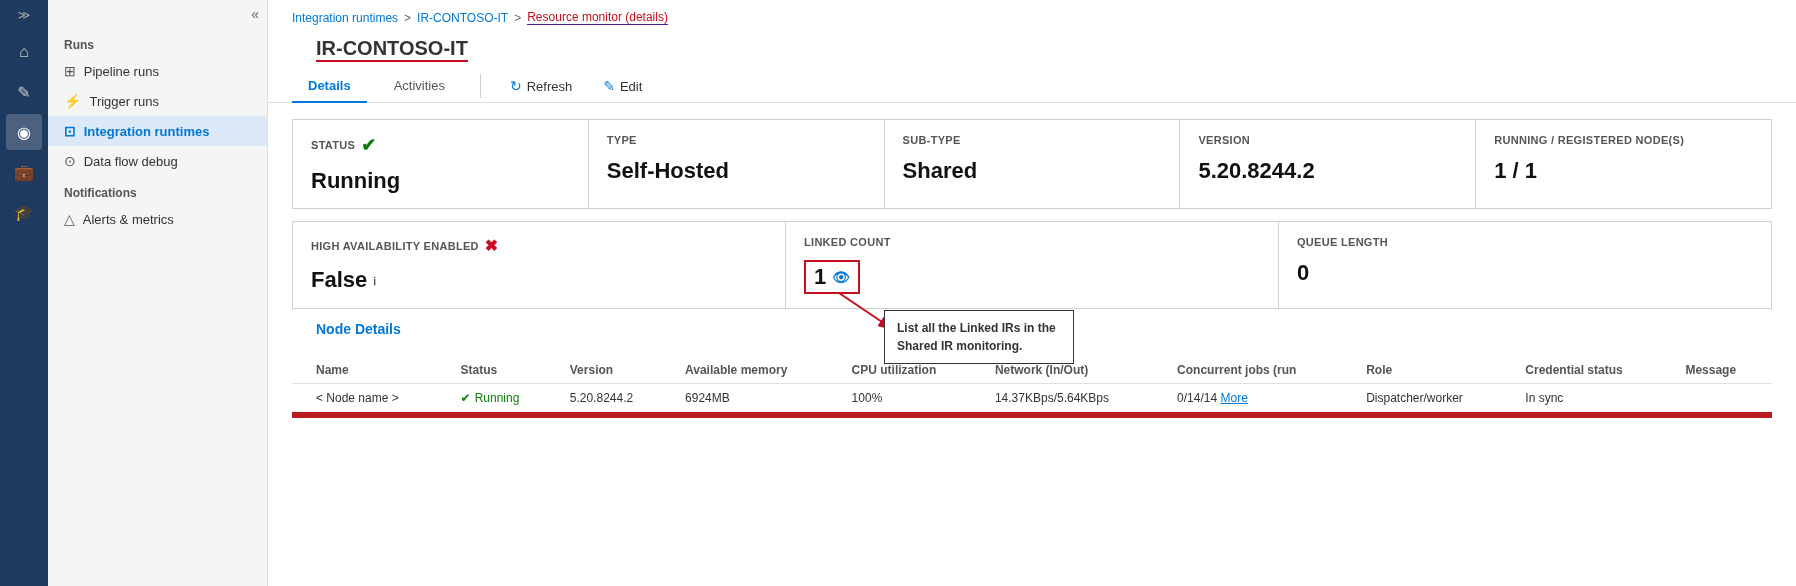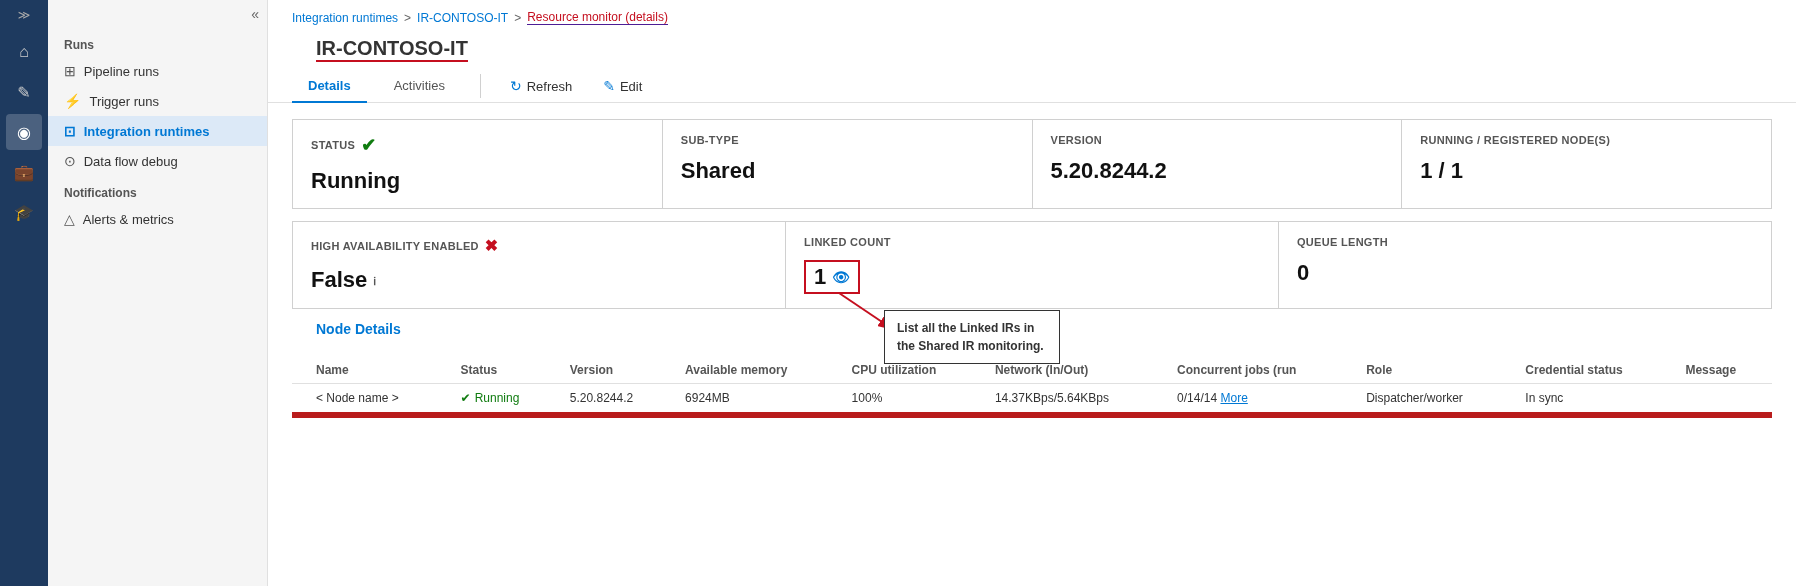--- a/index.html
+++ b/index.html
@@ -192,21 +192,21 @@
     }
     .callout-box {
       position: absolute;
       left: 80px;
       top: 50px;
       background: #fff;
       border: 1px solid #333;
       padding: 8px 12px;
       font-size: 12px;
       color: #333;
-      width: 176px;
+      width: 190px;
       z-index: 10;
       line-height: 1.5;
     }
 
     
     .node-details-title {
       font-size: 14px;
       font-weight: 600;
       color: #0078d4;
       padding: 0 24px 8px 24px;
@@ -307,20 +307,24 @@
 
   <div class="cards-area">
 
     <div class="cards-row">
       <div class="card">
         <div class="card-label">
           <span>STATUS</span>
           <span class="status-icon-green">✔</span>
         </div>
         <div class="card-value">Running</div>
+      </div>
+      <div class="card">
+        <div class="card-label">TYPE</div>
+        <div class="card-value">Self-Hosted</div>
       </div>
       <div class="card">
         <div class="card-label">SUB-TYPE</div>
         <div class="card-value">Shared</div>
       </div>
       <div class="card">
         <div class="card-label">VERSION</div>
         <div class="card-value">5.20.8244.2</div>
       </div>
       <div class="card">

